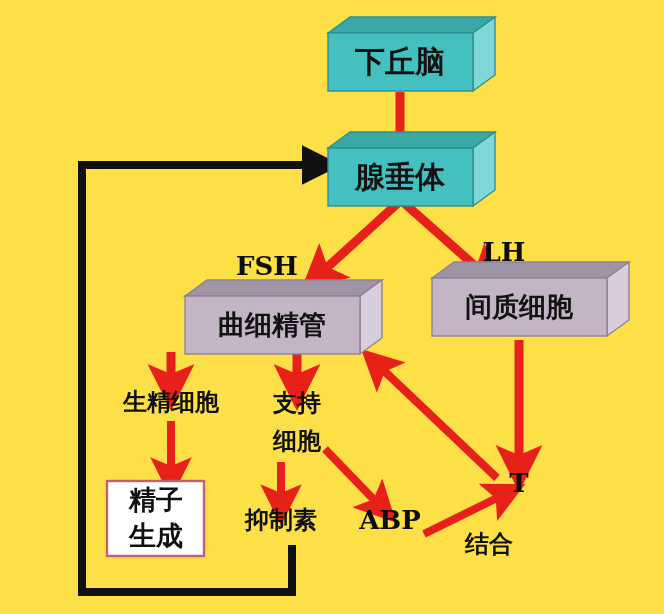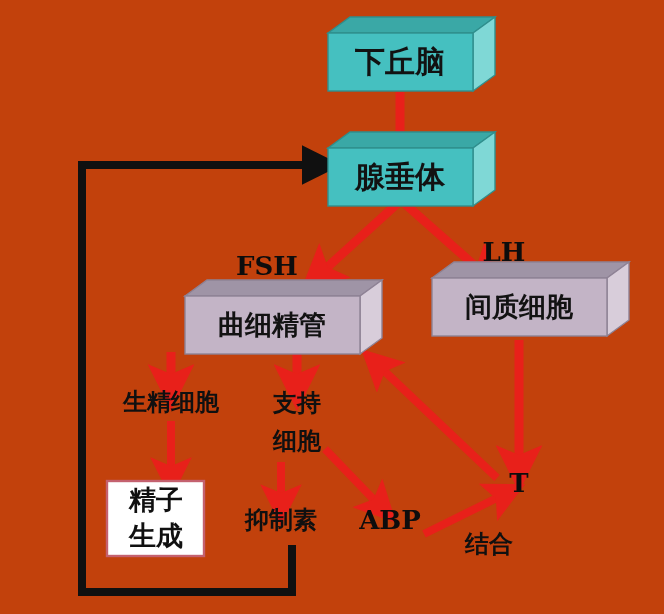--- a/index.html
+++ b/index.html
@@ -10,21 +10,21 @@
   body {
     width: 664px;
     height: 614px;
     overflow: hidden;
     font-family: "DejaVu Sans", "Liberation Sans", sans-serif;
   }
   #diagram-root {
     position: relative;
     width: 664px;
     height: 614px;
-    background: #c2410c;
+    background: #fde047;
   }
   svg#diagram-svg {
     position: absolute;
     left: 0;
     top: 0;
     width: 664px;
     height: 614px;
   }
   .box3d-label {
     font-family: "DejaVu Sans", "Liberation Sans", sans-serif;

